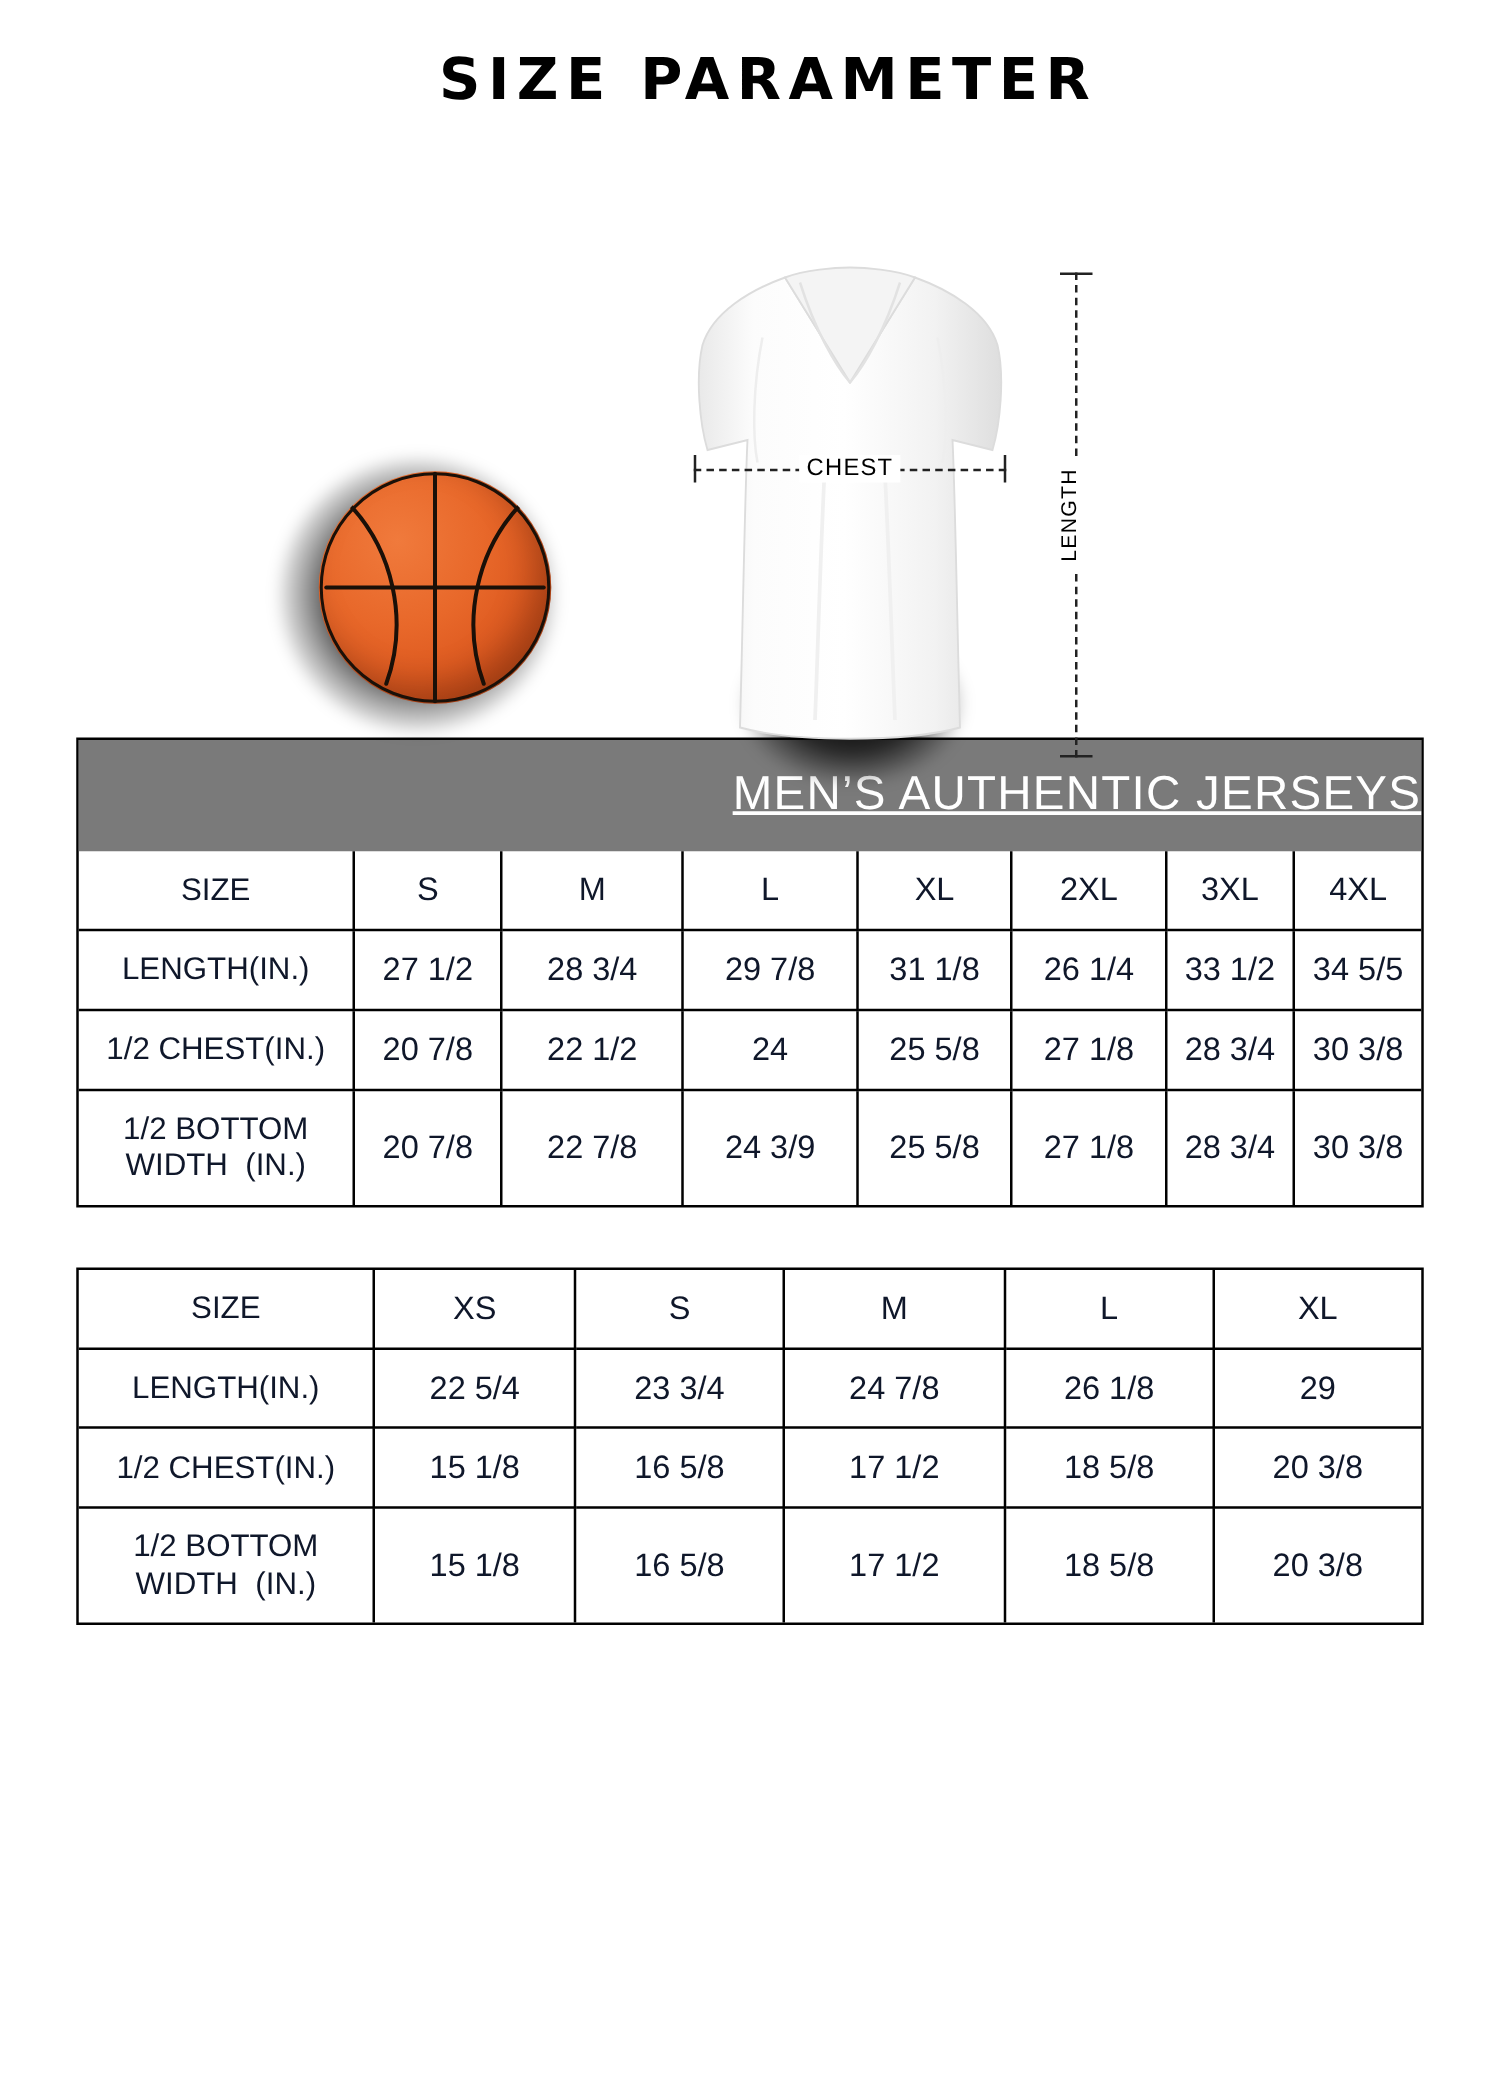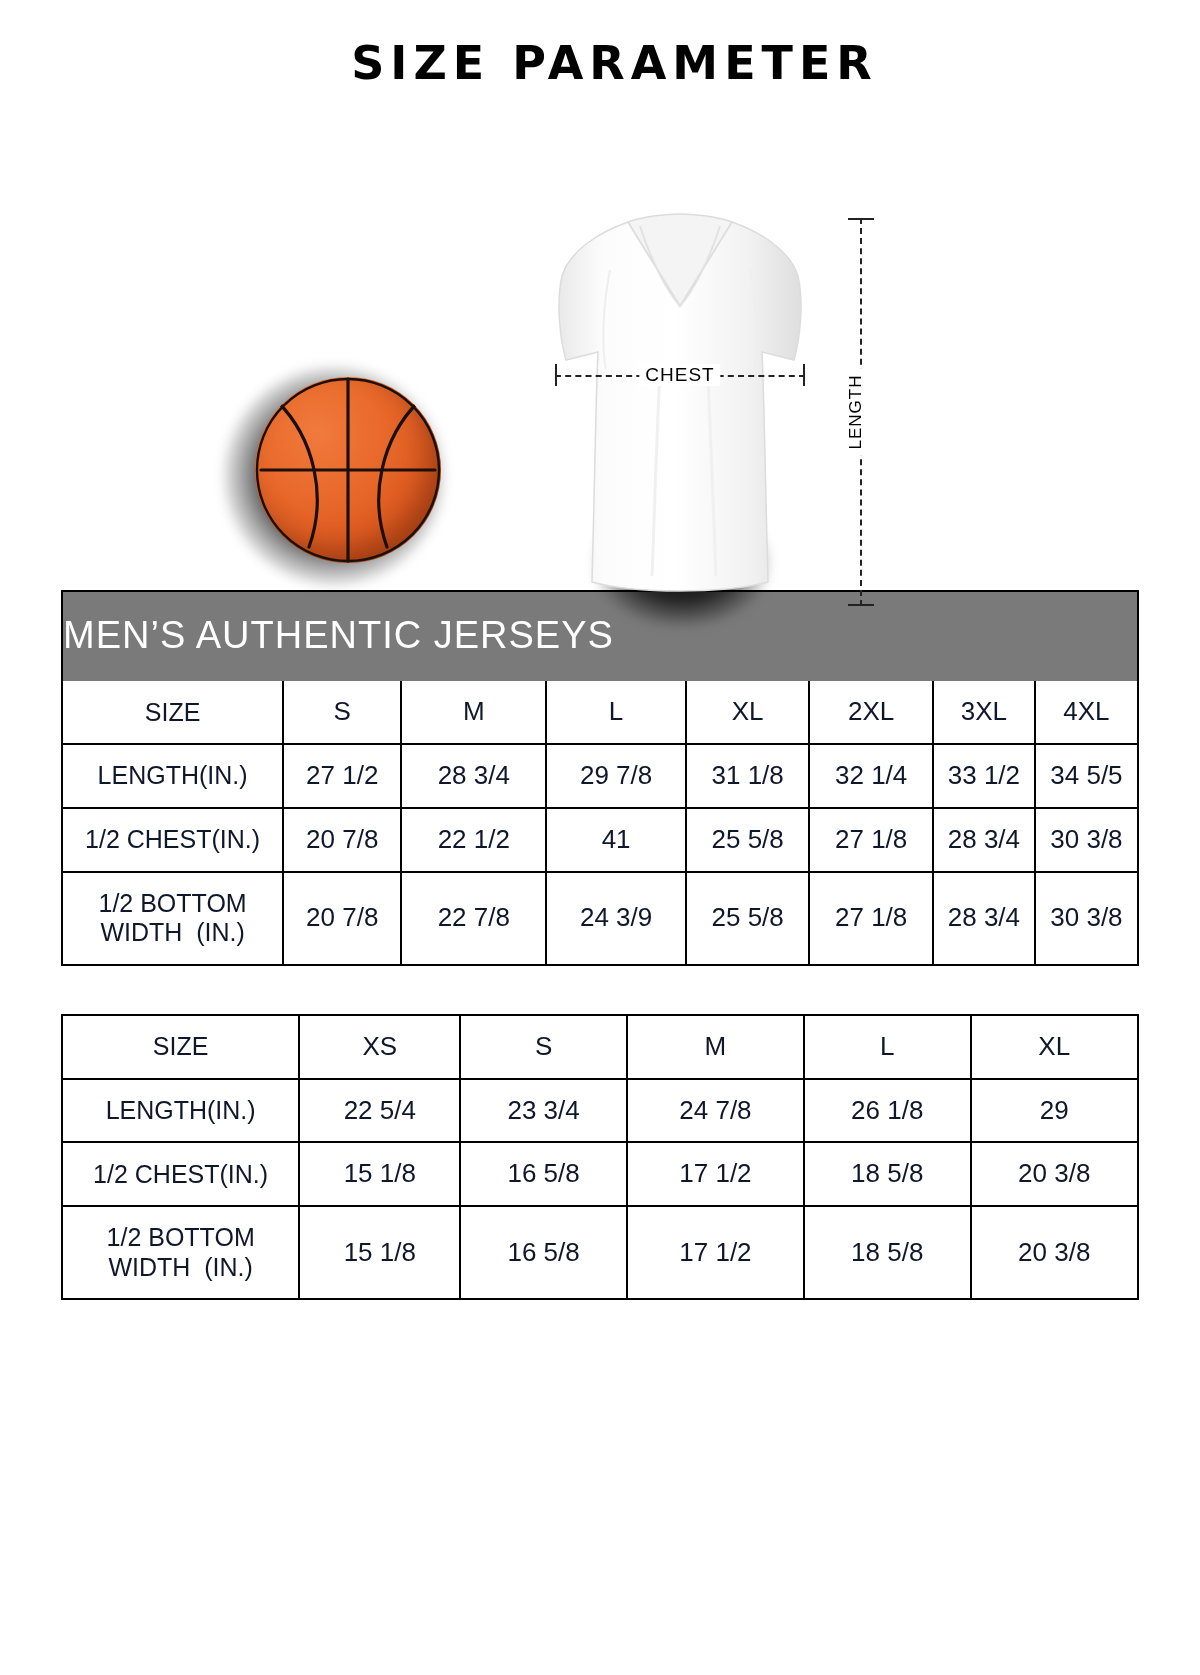--- a/index.html
+++ b/index.html
@@ -167,25 +167,26 @@
     border: 2px solid #000;
     box-sizing: border-box;
     background: #fff;
   }
   .table-block.men { margin-top: 30px; }
   .table-block.boy { margin-top: 48px; }
 
   .tbl-head {
     background: #7a7a7a;
     color: #ffffff;
-    text-align: left;
+    text-align: right;
     font-size: 38px;
     letter-spacing: 1px;
     padding: 22px 0 24px 0;
     font-family: "Liberation Sans", sans-serif;
+    text-decoration: underline;
   }
 
   table.size {
     border-collapse: collapse;
     width: 100%;
     table-layout: fixed;
   }
   table.size td {
     border: 2px solid #000;
     text-align: center;
@@ -298,29 +299,29 @@
           <td>2XL</td>
           <td>3XL</td>
           <td>4XL</td>
         </tr>
         <tr>
           <td>LENGTH(IN.)</td>
           <td>27 1/2</td>
           <td>28 3/4</td>
           <td>29 7/8</td>
           <td>31 1/8</td>
-          <td>32 1/4</td>
+          <td>26 1/4</td>
           <td>33 1/2</td>
           <td>34 5/5</td>
         </tr>
         <tr>
           <td>1/2 CHEST(IN.)</td>
           <td>20 7/8</td>
           <td>22 1/2</td>
-          <td>41</td>
+          <td>24</td>
           <td>25 5/8</td>
           <td>27 1/8</td>
           <td>28 3/4</td>
           <td>30 3/8</td>
         </tr>
         <tr>
           <td class="rowlabel-two">1/2 BOTTOM<br>WIDTH&nbsp;&nbsp;(IN.)</td>
           <td>20 7/8</td>
           <td>22 7/8</td>
           <td>24 3/9</td>

